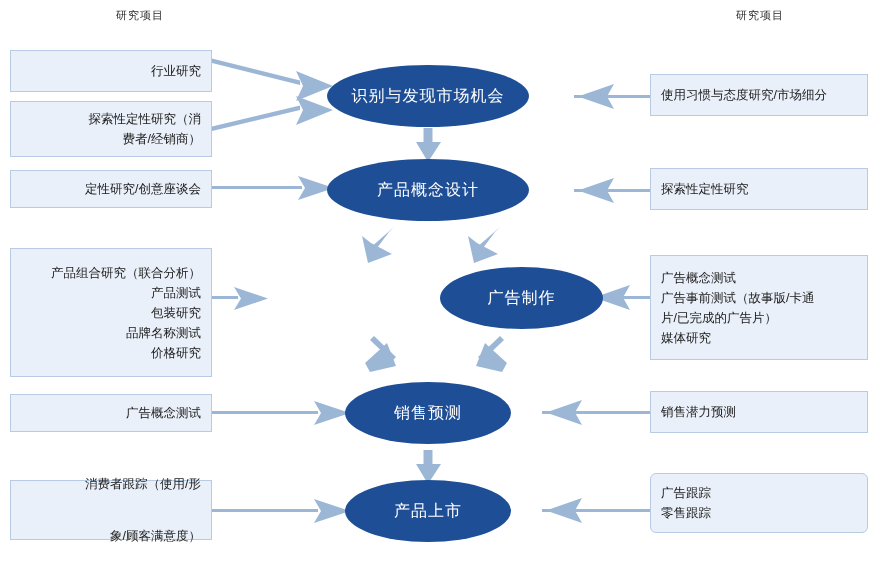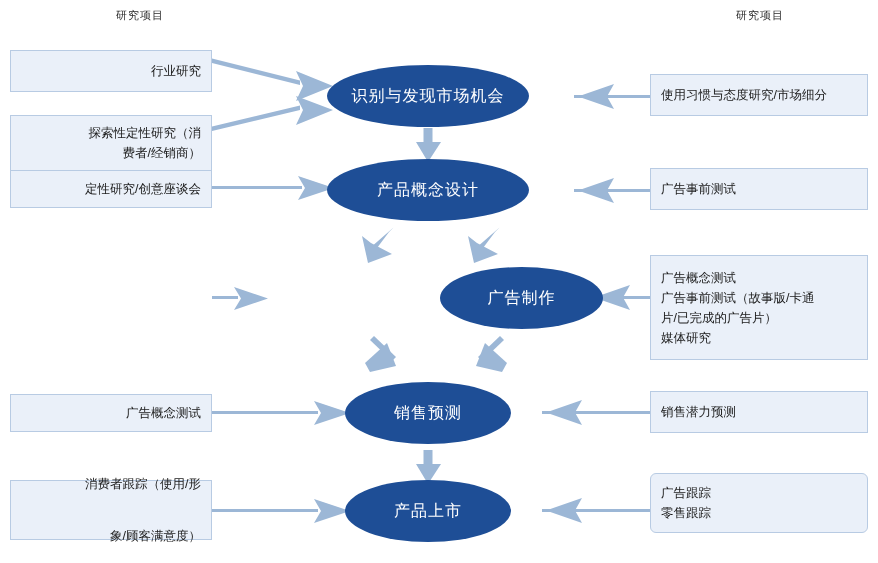--- a/index.html
+++ b/index.html
@@ -163,45 +163,52 @@
         <polygon points="416,464 441,464 428,484"></polygon>
       </g>
 
     </g>
   </svg>
 
   <div class="note-box left" style="left:10px; top:50px; width:202px; height:42px;">
     <span class="note-line">行业研究</span>
   </div>
 
-  <div class="note-box left" style="left:10px; top:115px; width:202px; height:56px;">
+  <div class="note-box left" style="left:10px; top:101px; width:202px; height:56px;">
     <span class="note-line">探索性定性研究（消</span>
     <span class="note-line">费者/经销商）</span>
   </div>
 
   <div class="note-box left" style="left:10px; top:170px; width:202px; height:38px;">
     <span class="note-line">定性研究/创意座谈会</span>
   </div>
 
+  <div class="note-box left" style="left:10px; top:248px; width:202px; height:129px;">
+    <span class="note-line">产品组合研究（联合分析）</span>
+    <span class="note-line">产品测试</span>
+    <span class="note-line">包装研究</span>
+    <span class="note-line">品牌名称测试</span>
+    <span class="note-line">价格研究</span>
+  </div>
 
   <div class="note-box left" style="left:10px; top:394px; width:202px; height:38px;">
     <span class="note-line">广告概念测试</span>
   </div>
 
   <div class="note-box left" style="left:10px; top:480px; width:202px; height:60px;gap:32px;">
     <span class="note-line">消费者跟踪（使用/形</span>
     <span class="note-line">象/顾客满意度）</span>
   </div>
 
   <div class="note-box right" style="left:650px; top:74px; width:218px; height:42px;">
     <span class="note-line">使用习惯与态度研究/市场细分</span>
   </div>
 
   <div class="note-box right" style="left:650px; top:168px; width:218px; height:42px;">
-    <span class="note-line">广告事前测试</span>
+    <span class="note-line">探索性定性研究</span>
   </div>
 
   <div class="note-box right" style="left:650px; top:255px; width:218px; height:105px;">
     <span class="note-line">广告概念测试</span>
     <span class="note-line">广告事前测试（故事版/卡通</span>
     <span class="note-line">片/已完成的广告片）</span>
     <span class="note-line">媒体研究</span>
   </div>
 
   <div class="note-box right" style="left:650px; top:391px; width:218px; height:42px;">

